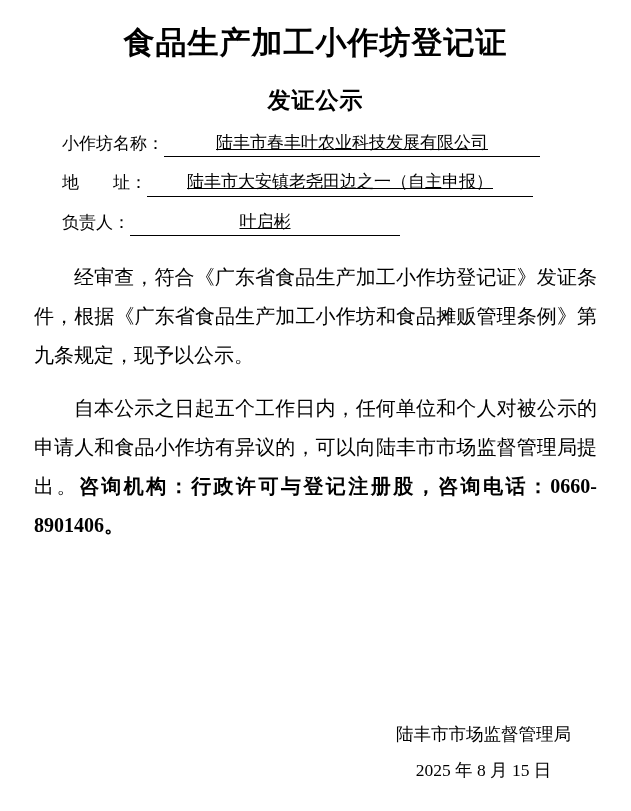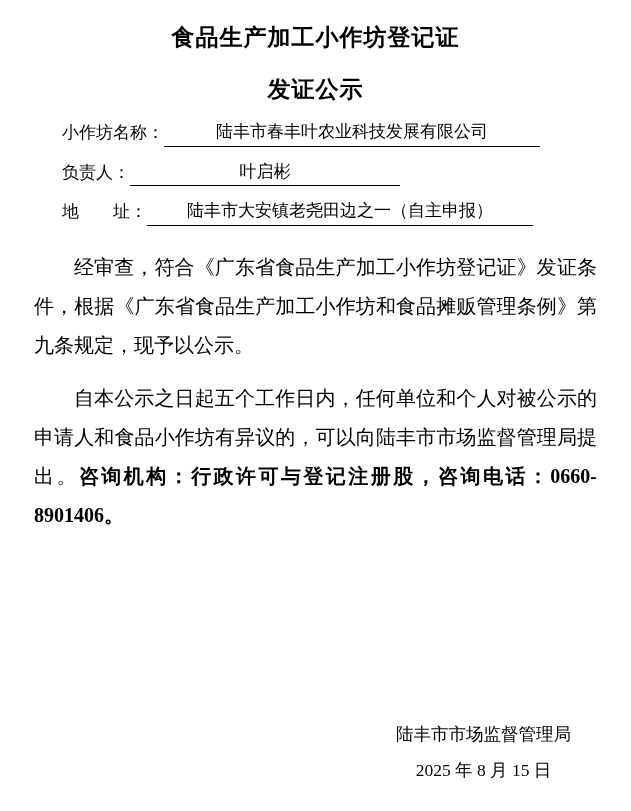--- a/index.html
+++ b/index.html
@@ -16,21 +16,21 @@
   }
   .page {
     position: relative;
     width: 631px;
     height: 811px;
     box-sizing: border-box;
     padding: 0 34px;
   }
   .title {
     text-align: center;
-    font-size: 23px;
+    font-size: 31px;
     font-weight: bold;
     letter-spacing: 1px;
     margin-top: 22px;
     line-height: 1.35;
   }
   .title-line2 {
     text-align: center;
     font-size: 23px;
     font-weight: bold;
     letter-spacing: 1px;
@@ -53,20 +53,21 @@
     flex: 0 0 auto;
     padding-bottom: 1px;
   }
   .field-value {
     flex: 1 1 auto;
     border-bottom: 1px solid #000;
     text-align: center;
     padding: 0 4px 1px 4px;
     white-space: nowrap;
     overflow: hidden;
+    text-decoration: underline;
   }
   .field-value.left {
     text-align: left;
     padding-left: 10px;
   }
   .fr-name .field-value { max-width: 368px; }
   .fr-addr .field-value { max-width: 378px; }
   .fr-person .field-value { max-width: 262px; flex: 0 0 262px; }
   .fr-kind .field-value { max-width: 358px; }
 
@@ -102,28 +103,28 @@
   <div class="title">食品生产加工小作坊登记证</div>
   <div class="title-line2">发证公示</div>
 
   <div class="fields">
 
     <div class="field-row fr-name">
       <span class="field-label">小作坊名称：</span>
       <span class="field-value">陆丰市春丰叶农业科技发展有限公司</span>
     </div>
 
+    <div class="field-row fr-addr">
+      <span class="field-label">地　　址：</span>
+      <span class="field-value">陆丰市大安镇老尧田边之一（自主申报）</span>
+    </div>
+
     <div class="field-row fr-person">
       <span class="field-label">负责人：</span>
       <span class="field-value">叶启彬</span>
-    </div>
-
-    <div class="field-row fr-addr">
-      <span class="field-label">地　　址：</span>
-      <span class="field-value">陆丰市大安镇老尧田边之一（自主申报）</span>
     </div>
 
 
   </div>
 
   <div class="body-text">
     <p class="para">经审查，符合《广东省食品生产加工小作坊登记证》发证条件，根据《广东省食品生产加工小作坊和食品摊贩管理条例》第九条规定，现予以公示。</p>
     <p class="para last">
       <span>自本公示之日起五个工作日内，任何单位和个人对被公示的申请人和食品小作坊有异议的，可以向陆丰市市场监督管理局提出。</span><span class="bold">咨询机构：行政许可与登记注册股，咨询电话：0660-8901406。</span>
     </p>

